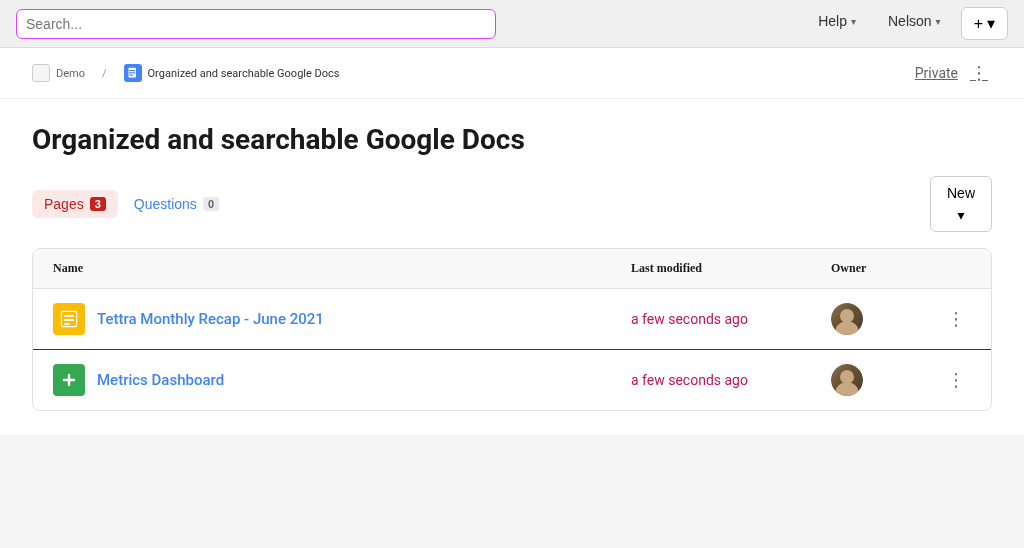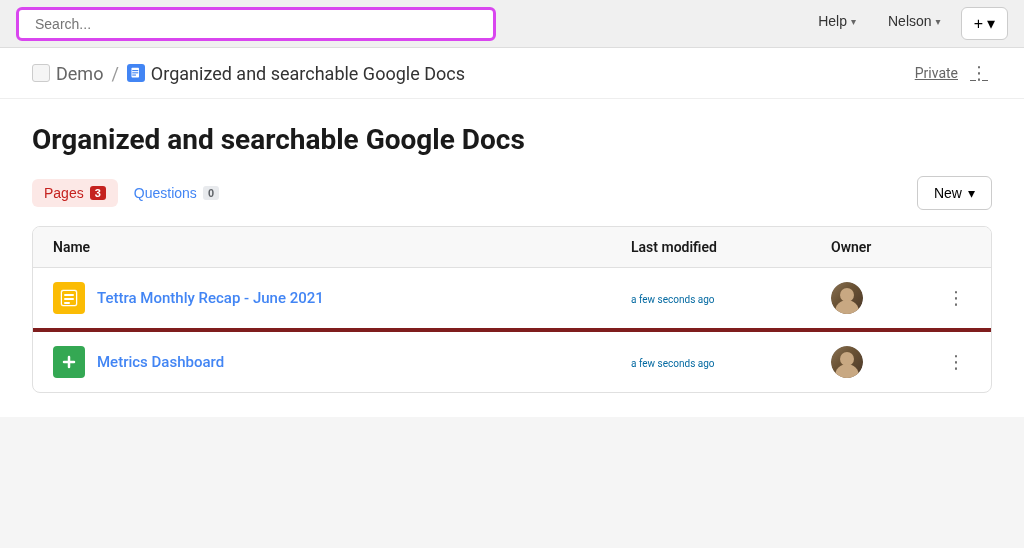--- a/index.html
+++ b/index.html
@@ -20,23 +20,23 @@
       background: #f0f0f0;
       border-bottom: 1px solid #ddd;
       padding: 0 16px;
       height: 48px;
       gap: 12px;
     }
     .search-bar {
       flex: 1;
       max-width: 480px;
       background: #fff;
-      border: 3px solid #d946ef;
+      border: 1px solid #d946ef;
       border-radius: 6px;
-      padding: 6px 16px;
+      padding: 6px 9px;
       font-size: 14px;
       color: #888;
       outline: none;
     }
     .nav-right {
       display: flex;
       align-items: flex-start;
       gap: 8px;
       margin-left: auto;
     }
@@ -74,22 +74,22 @@
       display: flex;
       align-items: center;
       justify-content: space-between;
       padding: 10px 32px;
       background: #fff;
       border-bottom: 1px solid #eee;
     }
     .breadcrumb {
       display: flex;
       align-items: center;
-      gap: 8px;
-      font-size: 18px;
+      gap: 17px;
+      font-size: 11px;
       color: #666;
     }
     .breadcrumb-demo {
       display: flex;
       align-items: center;
       gap: 6px;
     }
     .demo-icon {
       width: 18px;
       height: 18px;
@@ -196,47 +196,49 @@
       display: flex;
       align-items: center;
       gap: 6px;
       padding: 8px 16px;
       border: 1px solid #ccc;
       background: #fff;
       border-radius: 6px;
       cursor: pointer;
       font-size: 14px;
       font-weight: 500;
+      flex-direction: column;
     }
 
     
     .table-container {
       border: 1px solid #e0e0e0;
       border-radius: 8px;
       overflow: hidden;
     }
     table {
       width: 100%;
       border-collapse: collapse;
     }
     thead tr {
       background: #f8f8f8;
       border-bottom: 1px solid #e0e0e0;
     }
     thead th {
       text-align: left;
       padding: 12px 20px;
-      font-size: 14px;
+      font-size: 12px;
       font-weight: 600;
       color: #1a1a1a;
+      font-family: Liberation Serif, serif;
     }
     thead th.owner-col { width: 180px; }
     thead th.date-col { width: 200px; }
     tbody tr {
-      border-bottom: 4px solid #7f1d1d;
+      border-bottom: 1px solid #7f1d1d;
     }
     tbody tr:last-child { border-bottom: none; }
     tbody td {
       padding: 14px 20px;
       vertical-align: middle;
     }
     .row-name {
       display: flex;
       align-items: center;
       gap: 12px;
@@ -253,22 +255,22 @@
     .row-icon.yellow { background: #fbbc04; }
     .row-icon.green { background: #34a853; }
     .row-icon.blue { background: #4285f4; }
     .row-link {
       color: #4285f4;
       font-weight: 500;
       text-decoration: none;
       font-size: 15px;
     }
     .date-text {
-      color: #0369a1;
-      font-size: 10px;
+      color: #be185d;
+      font-size: 14px;
     }
     .owner-cell {
       display: flex;
       align-items: center;
       justify-content: space-between;
     }
     .avatar {
       width: 32px;
       height: 32px;
       border-radius: 50%;

